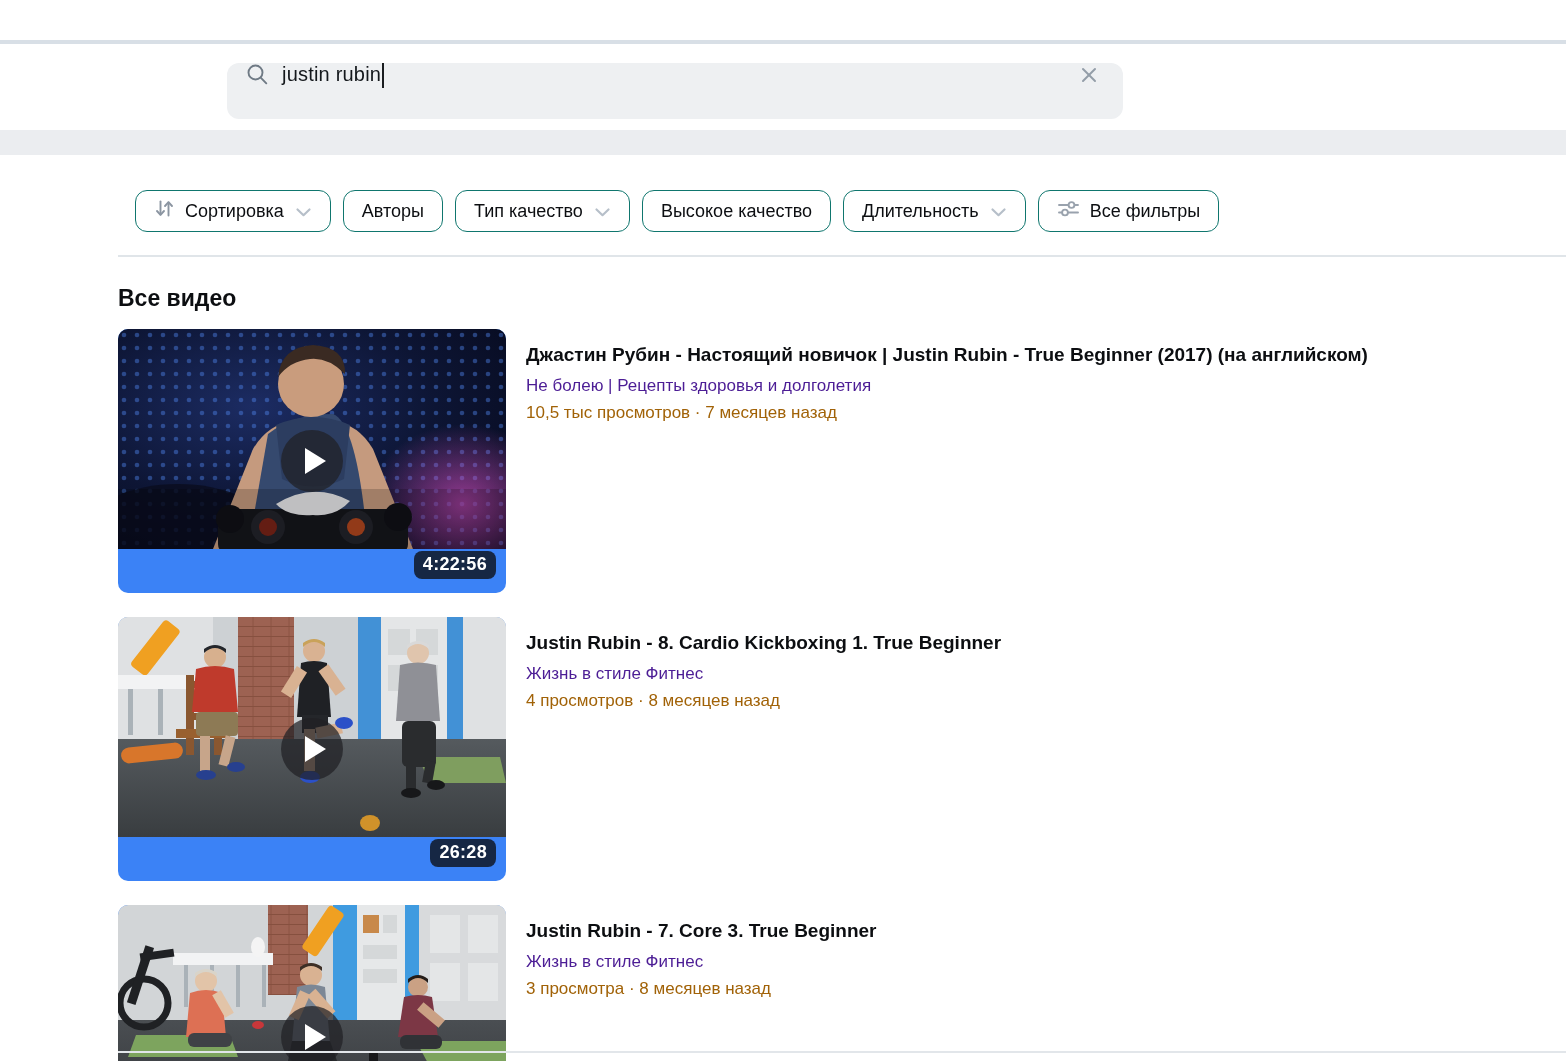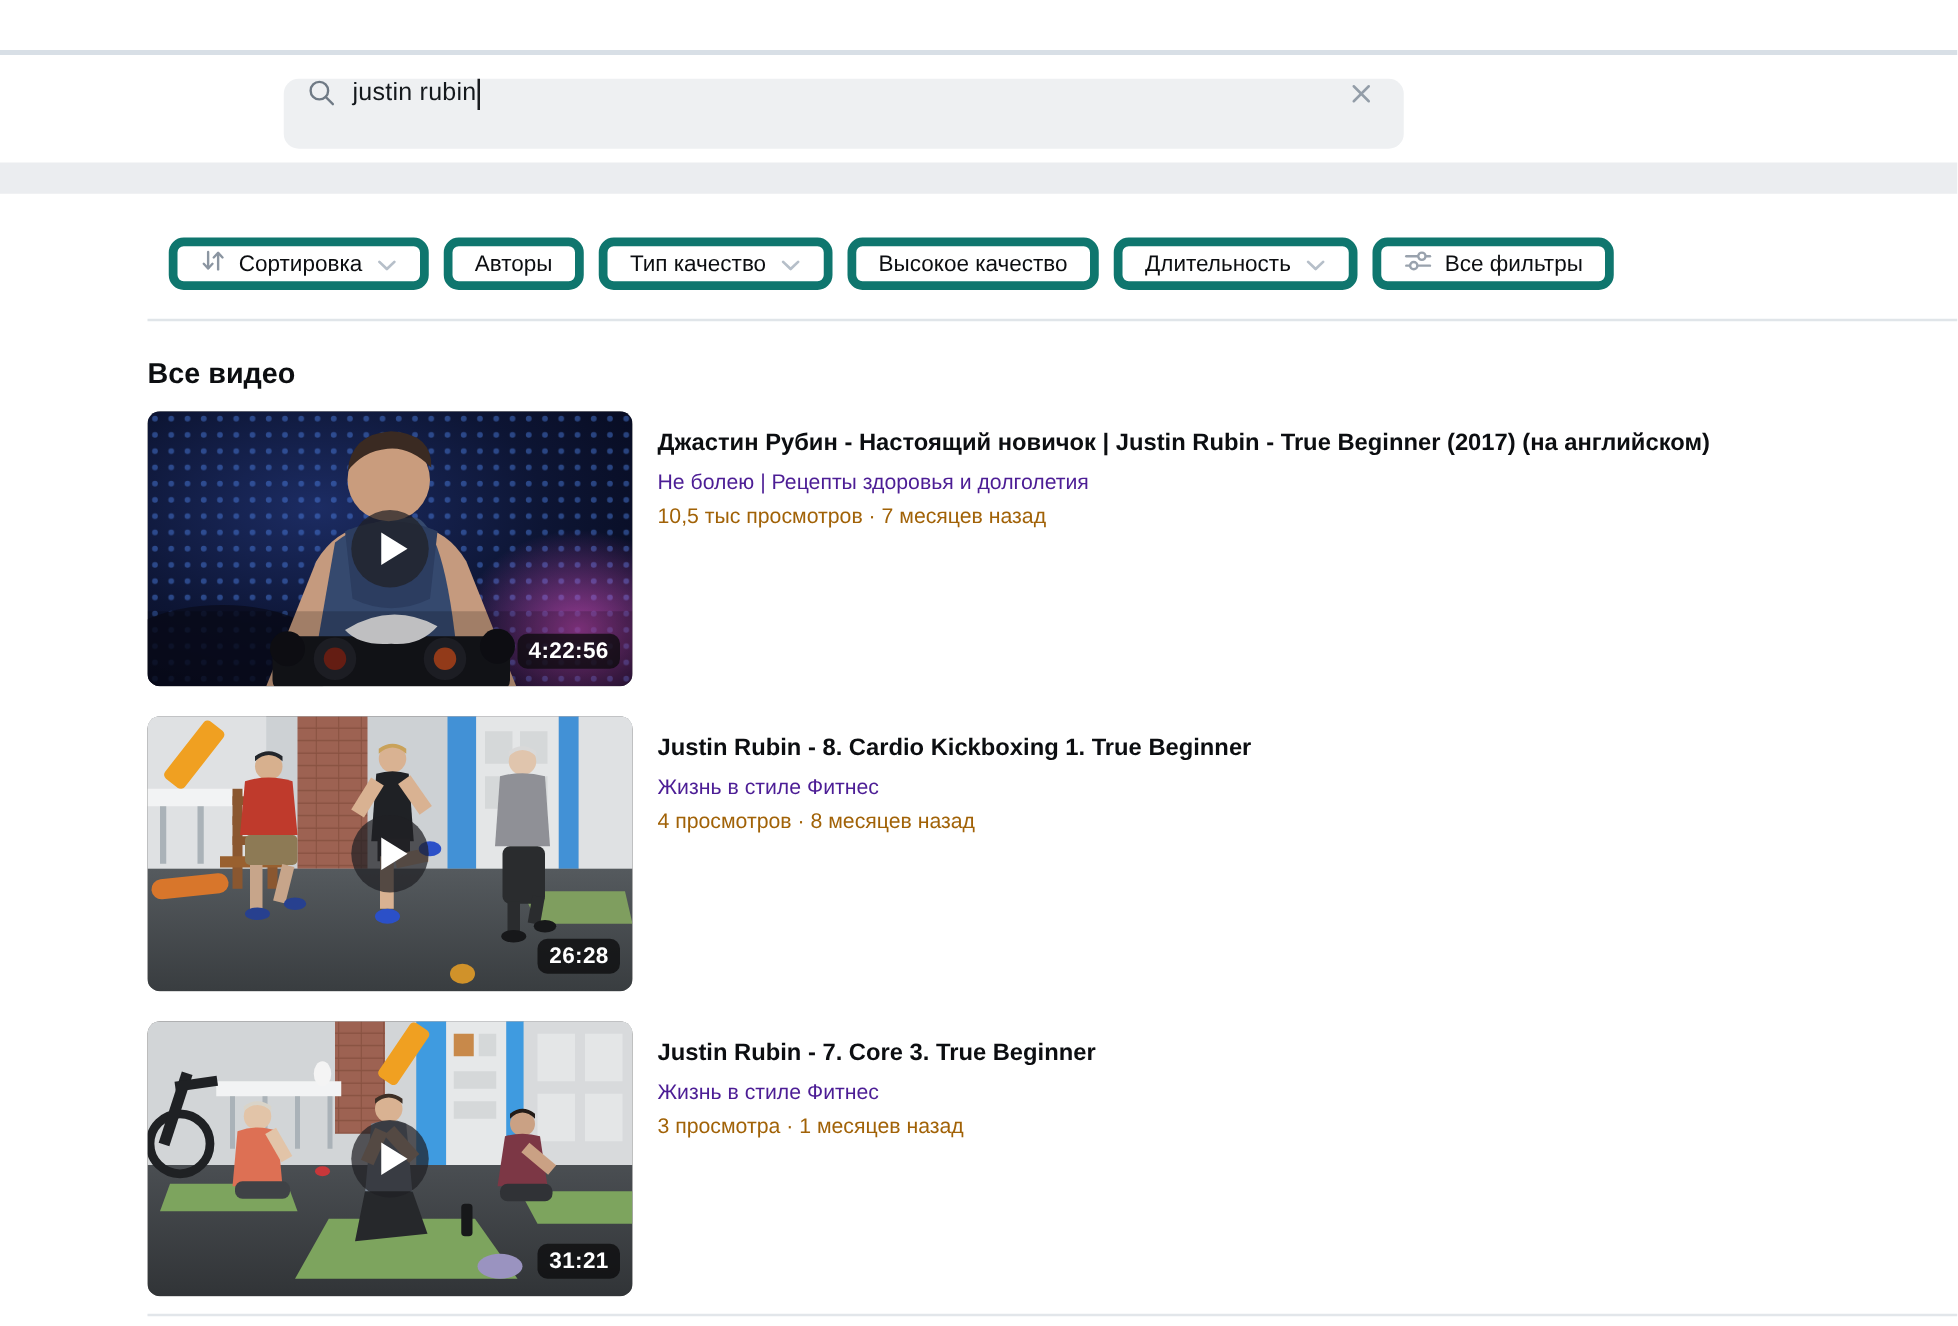--- a/index.html
+++ b/index.html
@@ -28,38 +28,38 @@
   .caret { width: 2px; height: 25px; background: #1a1d20; margin-left: 1px; }
   .search-spacer { flex: 1; }
   .clear-btn { cursor: pointer; display: flex; align-items: center; }
   .gray-strip { height: 25px; background: #ebedf0; }
 
   
   .filters { display: flex; gap: 12px; margin: 35px 0 0 135px; }
   .filter-btn {
     display: inline-flex; align-items: center; gap: 10px;
     height: 42px; padding: 0 18px;
-    background: #fff; border: 7px solid #0f766e; border-radius: 12px;
+    background: #fff; border: 1px solid #0f766e; border-radius: 12px;
     font-size: 18px; color: #0c0e11; cursor: pointer; white-space: nowrap;
   }
   .filter-btn .chev { margin-left: 1px; margin-top: 2px; }
   .filters-divider {
     margin-top: 23px; margin-left: 118px; height: 2px;
     width: 1448px; background: #e0e5e9;
   }
 
   
   .section-title {
     margin: 28px 0 0 118px; font-size: 23px; font-weight: 700; color: #0c0e11;
   }
   .video-list { margin: 17px 0 0 118px; }
   .video-row { display: flex; margin-bottom: 24px; }
   .thumb {
-    position: relative; width: 388px; height: 220px; flex-shrink: 0;
-    border-radius: 10px; overflow: hidden; cursor: pointer; background: #737373;
+    position: relative; width: 388px; height: 264px; flex-shrink: 0;
+    border-radius: 10px; overflow: hidden; cursor: pointer; background: #3b82f6;
   }
   .thumb svg.scene { position: absolute; inset: 0; display: block; }
   .play-overlay {
     position: absolute; left: 50%; top: 50%; transform: translate(-50%, -50%);
     width: 62px; height: 62px; border-radius: 50%;
     background: rgba(32,32,36,0.72);
     display: flex; align-items: center; justify-content: center;
   }
   .play-tri {
     width: 0; height: 0; margin-left: 6px;
@@ -368,19 +368,19 @@
         <ellipse cx="140" cy="120" rx="6" ry="4" fill="#c8373a"></ellipse>
       </svg>
       <div class="play-overlay">
           <div class="play-tri"></div>
         </div>
       <div class="duration">31:21</div>
     </div>
     <div class="info">
       <div class="v-title">Justin Rubin - 7. Core 3. True Beginner</div>
       <div class="v-channel">Жизнь в стиле Фитнес</div>
-      <div class="v-meta">3 просмотра · 1 месяцев назад</div>
+      <div class="v-meta">3 просмотра · 8 месяцев назад</div>
     </div>
   </div>
 
 </div>
 
 <div class="bottom-divider"></div>
 
 </body></html>

